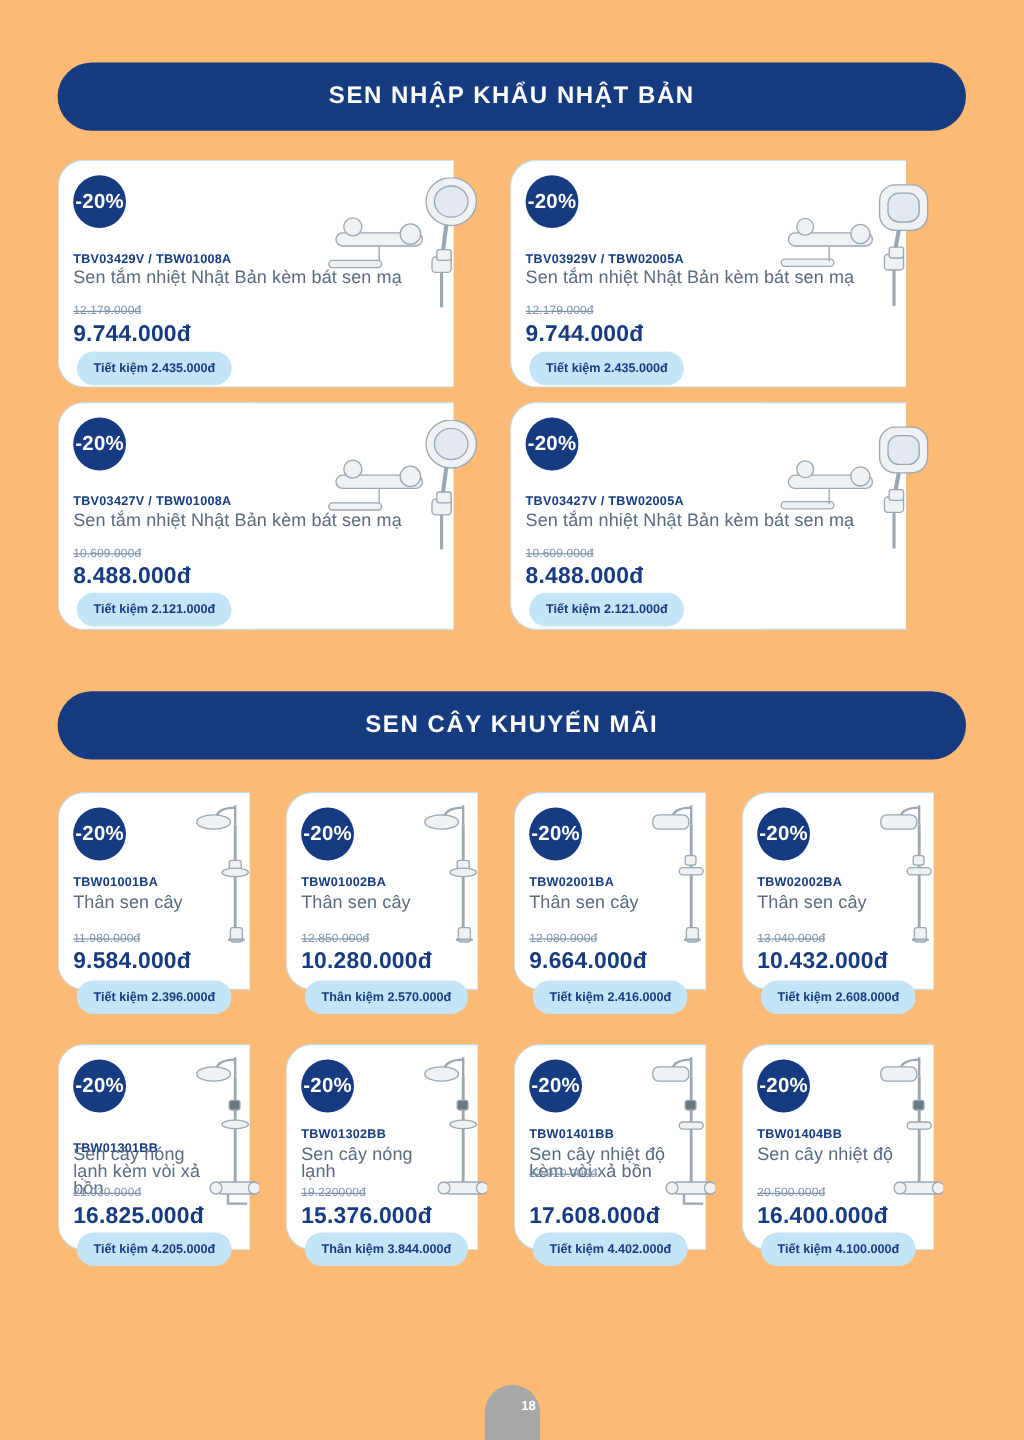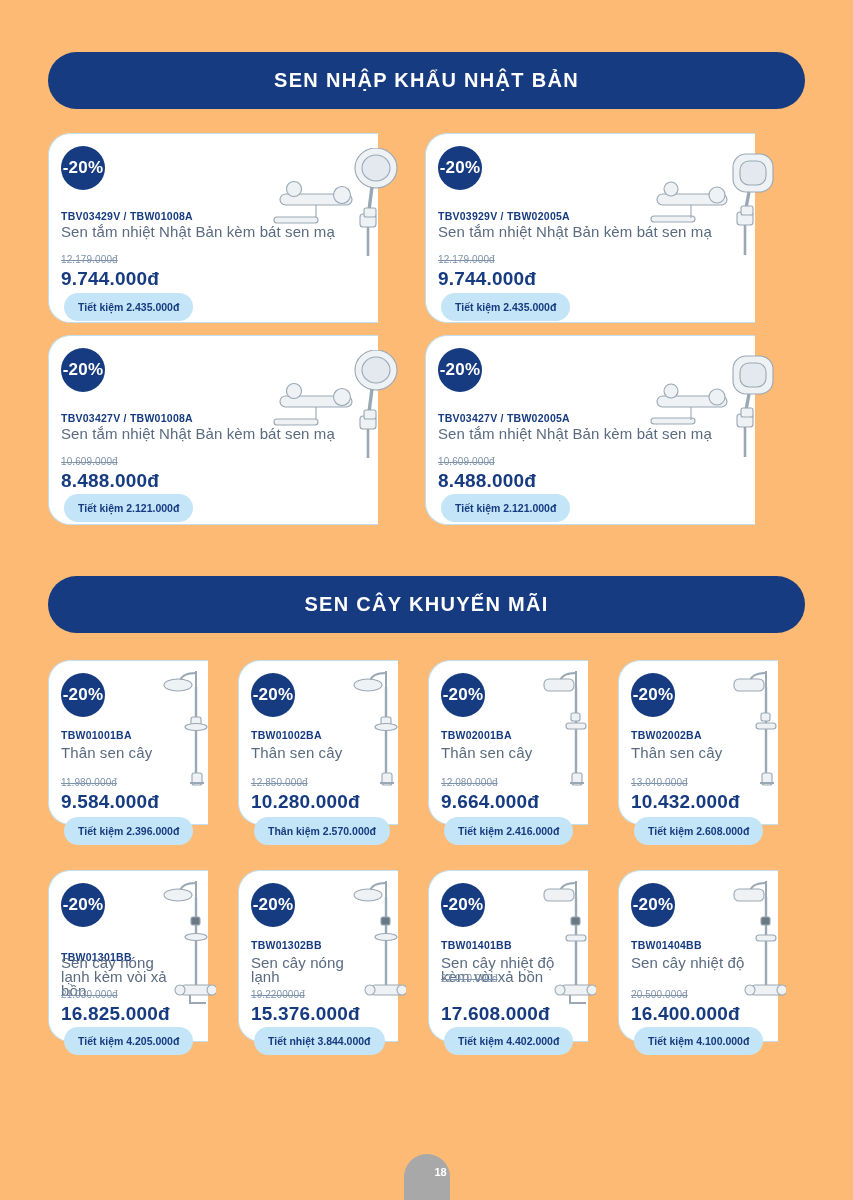--- a/index.html
+++ b/index.html
@@ -365,21 +365,21 @@
     </g>
   </svg>
 
   <div class="card open-right" style="left:238px; top:870px; width:160px; height:172px;">
     <div class="badge" style="left:12px; top:12px;">-20%</div>
     <div class="prod-code" style="left:12px; top:68px;">TBW01302BB</div>
     <div class="prod-desc" style="left:12px; top:85px; width:125px;">Sen cây nóng lạnh</div>
     <div class="price-old" style="left:12px; top:118px;text-align:right;">19.220000đ</div>
     <div class="price-new" style="left:12px; top:132px;">15.376.000đ</div>
   </div>
-  <div class="save-pill" style="left:254px; top:1027px;">Tiết nhiệt 3.844.000đ</div>
+  <div class="save-pill" style="left:254px; top:1027px;">Thân kiệm 3.844.000đ</div>
   <svg class="prod-img" style="left:350px; top:875px;" width="56" height="140" viewBox="0 0 56 140">
     <g stroke="#9aa7b4" stroke-width="1.1" fill="#eef2f5">
       <path d="M36 6 L36 22" fill="none" stroke-width="2"></path>
       <path d="M36 8 Q22 8 20 16" fill="none" stroke-width="2"></path>
       <ellipse cx="18" cy="20" rx="14" ry="6"></ellipse>
       <path d="M36 22 L36 112" fill="none" stroke-width="2.4"></path>
       <rect x="31" y="42" width="9" height="8" rx="2" fill="#6a7884"></rect>
       <ellipse cx="36" cy="62" rx="11" ry="3.5"></ellipse>
       <rect x="20" y="110" width="34" height="10" rx="5"></rect>
       <circle cx="20" cy="115" r="5"></circle>

